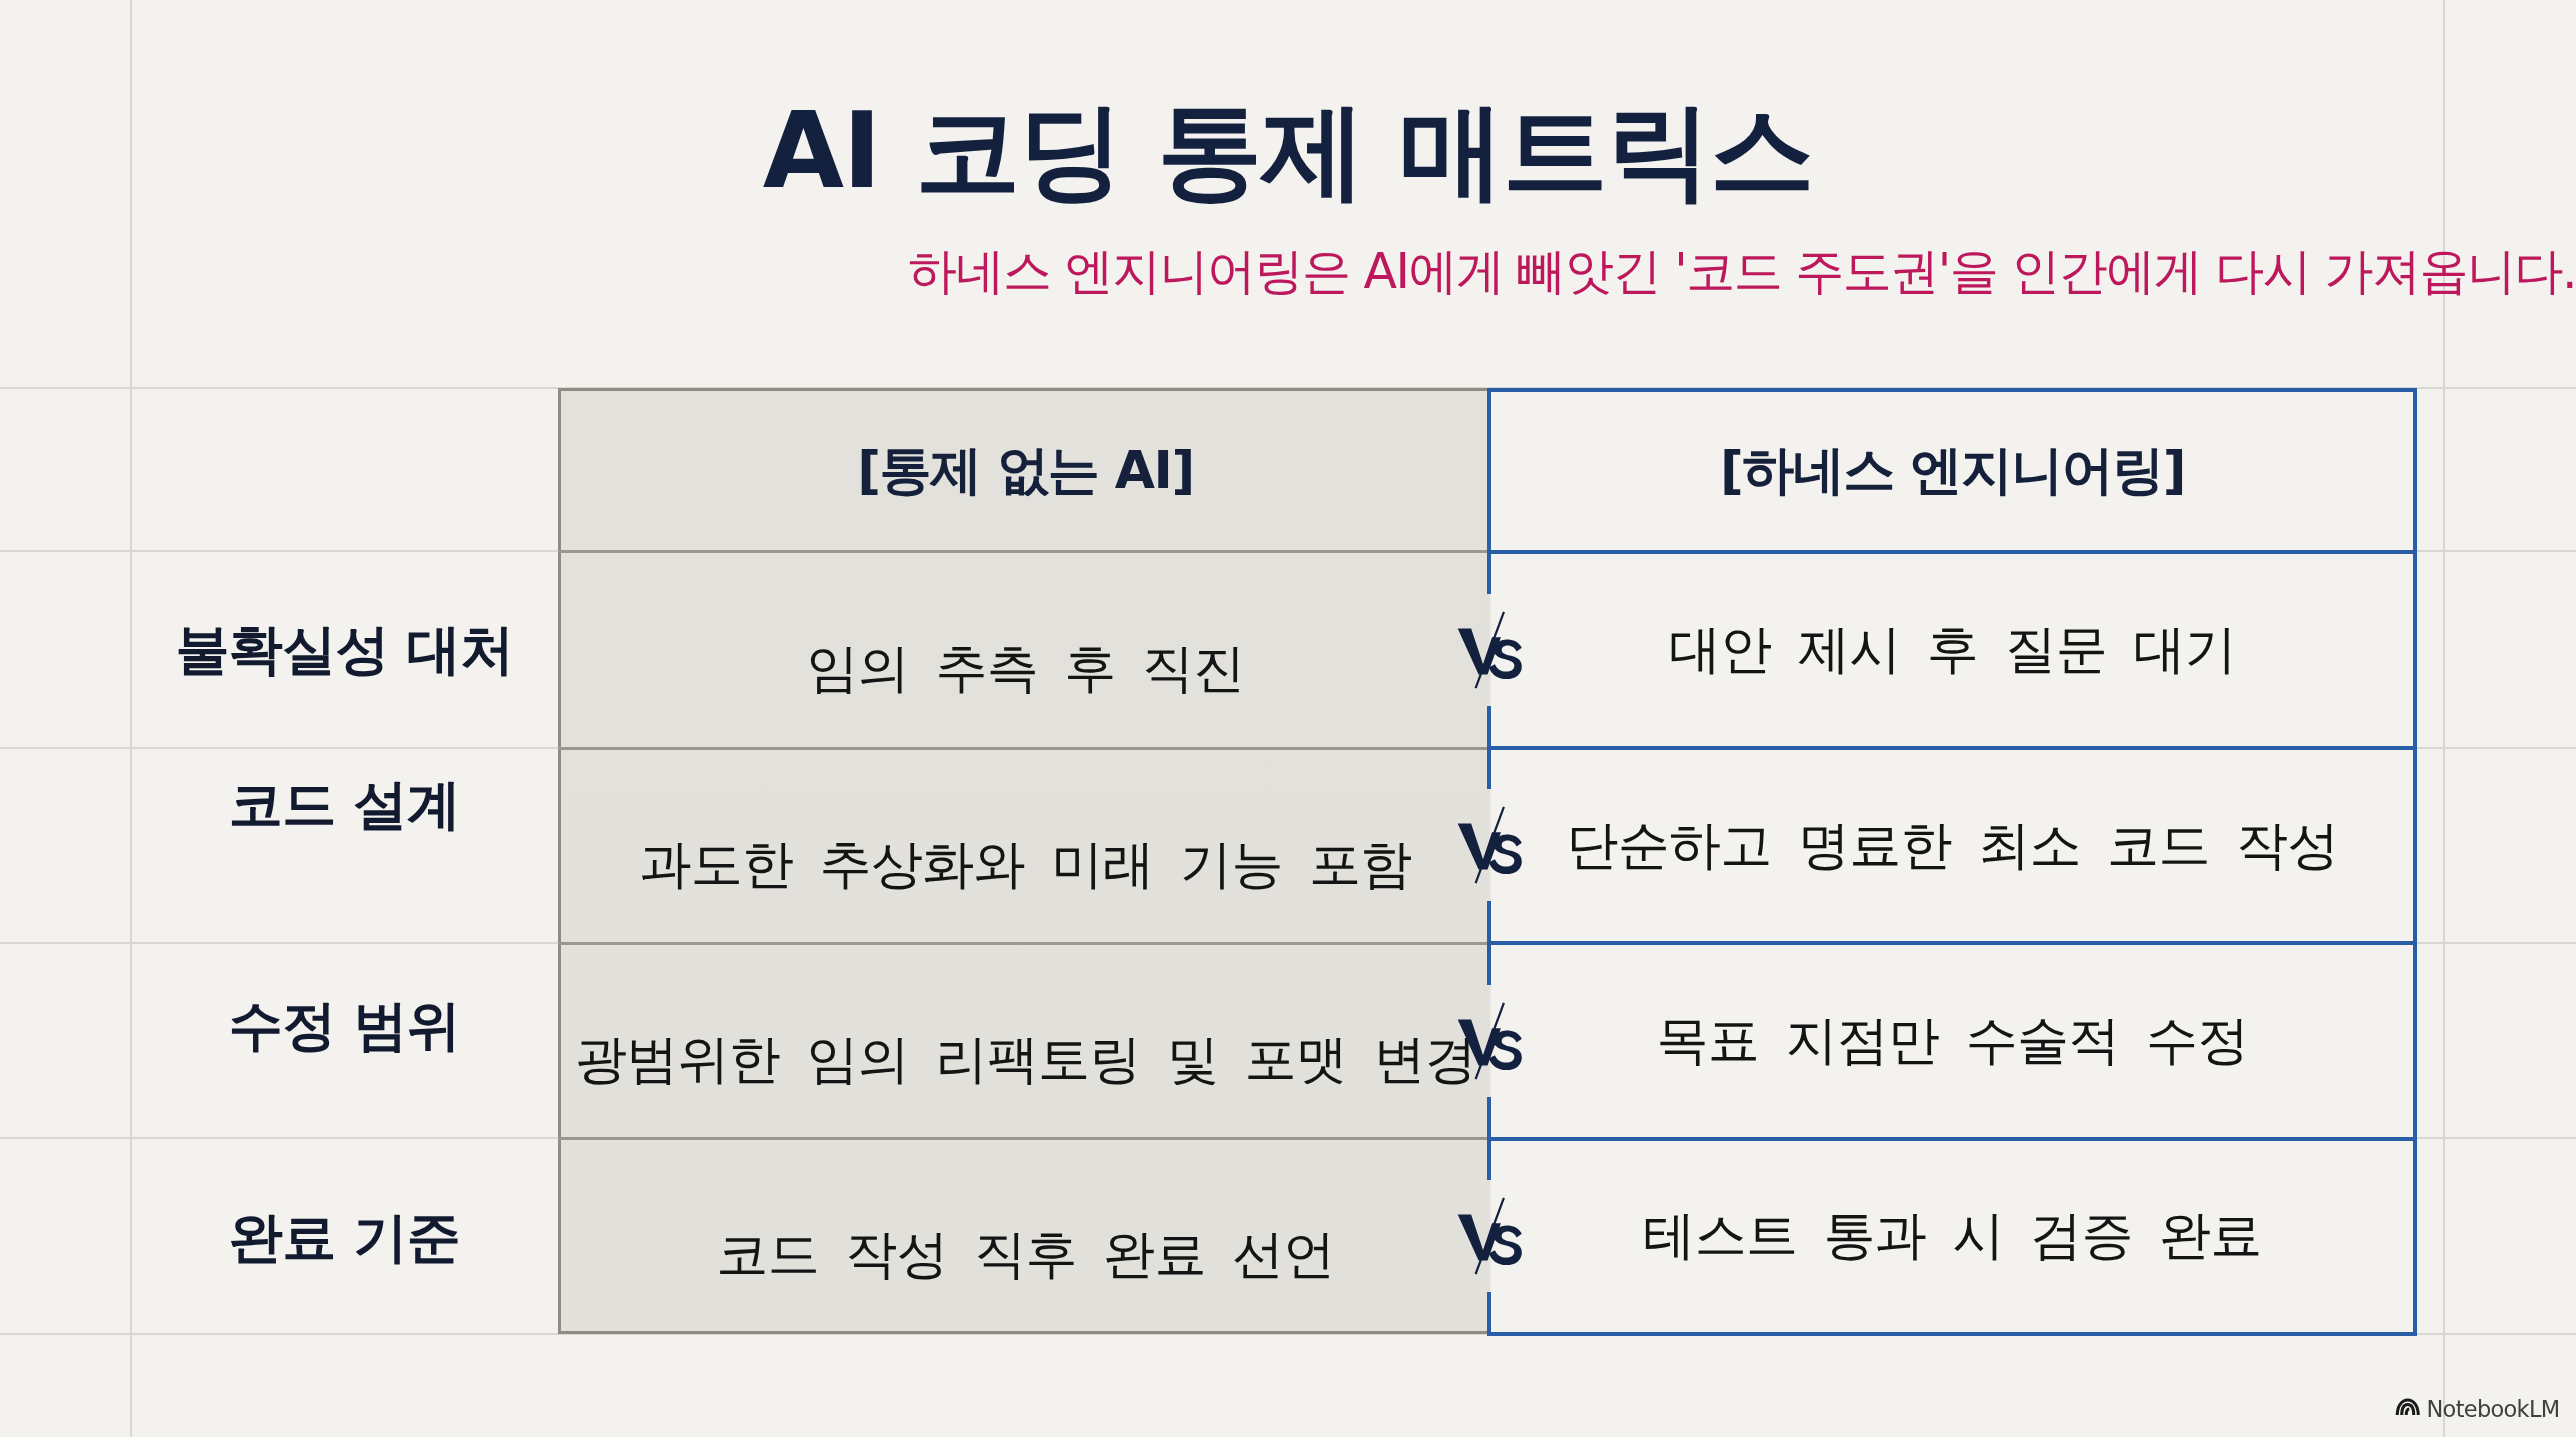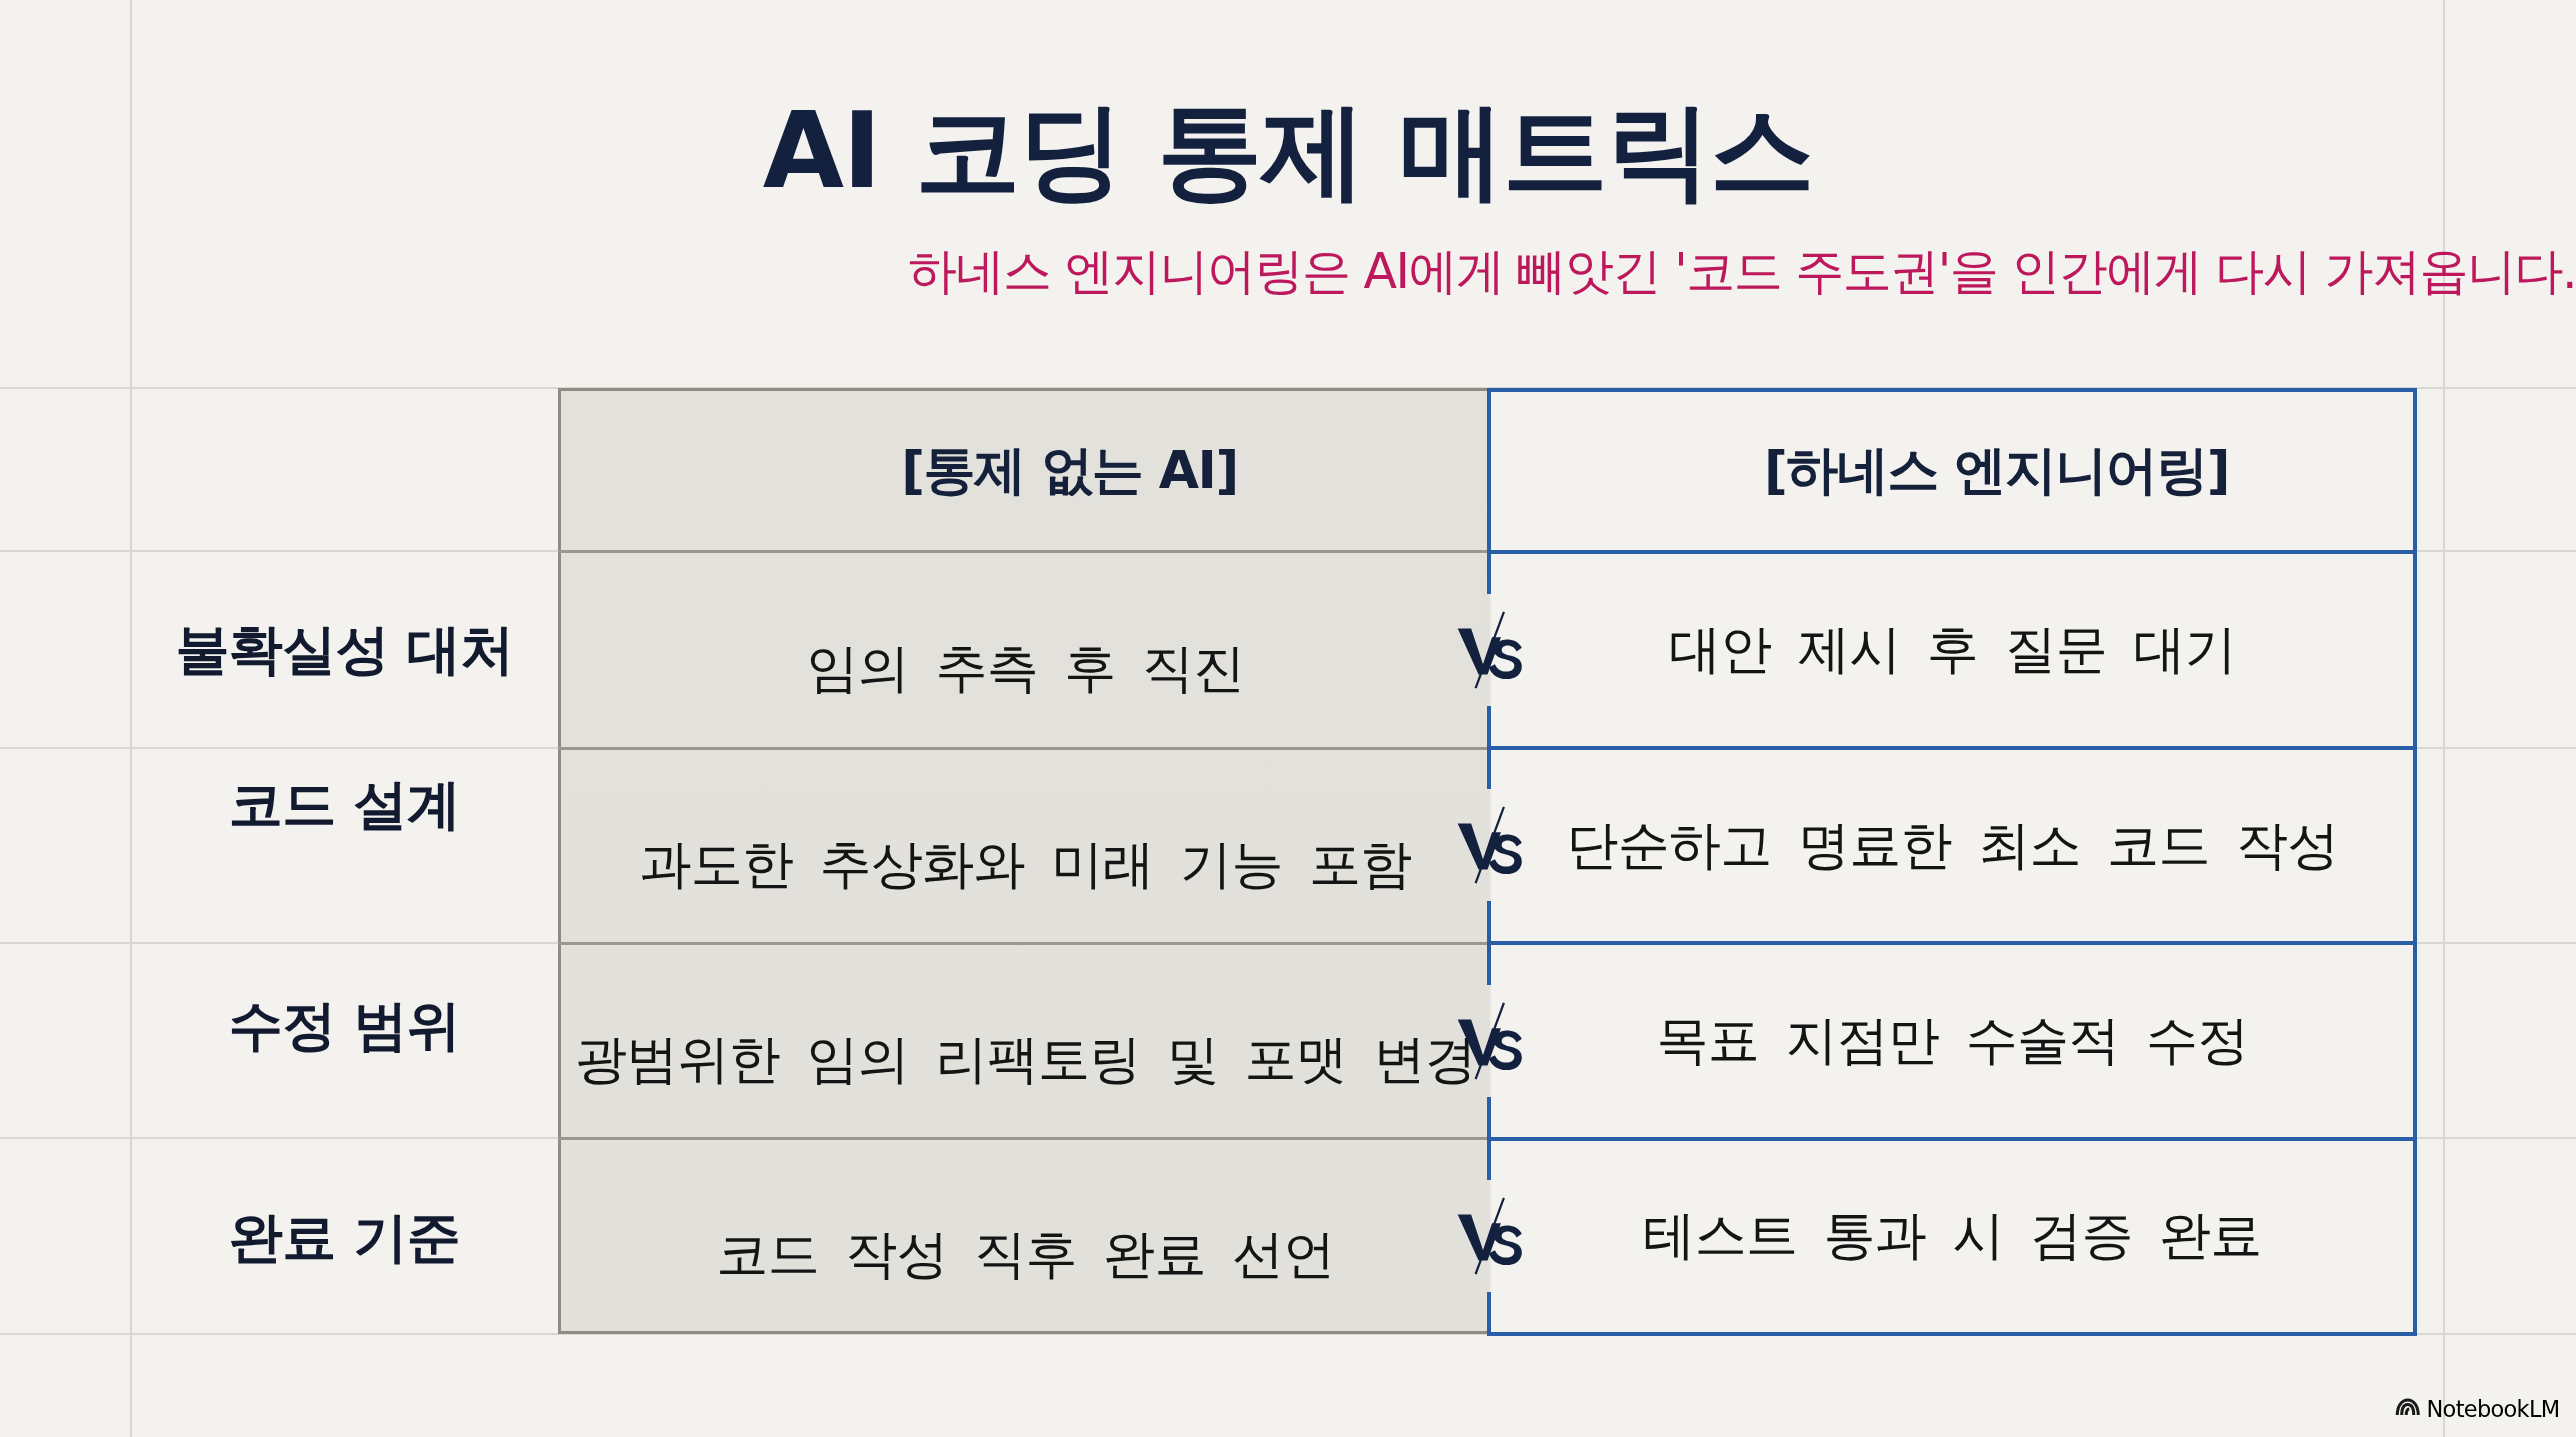--- a/index.html
+++ b/index.html
@@ -94,21 +94,20 @@
     position: absolute;
     top: 391px;
     height: 160px;
     display: flex;
     align-items: center;
     justify-content: center;
     font-size: 52px;
     font-weight: bold;
     color: #15203a;
     letter-spacing: -1.5px;
-    padding-left: 44px;
   }
   .row-label {
     position: absolute;
     left: 131px;
     width: 427px;
     display: flex;
     align-items: center;
     justify-content: center;
     font-size: 54px;
     font-weight: bold;
@@ -147,21 +146,21 @@
   }
   .vs svg { display: block; }
   .brand {
     position: absolute;
     right: 16.5px;
     bottom: 16.5px;
     display: flex;
     align-items: center;
     gap: 6px;
     font-size: 22.5px;
-    color: #000000;
+    color: #404040;
     letter-spacing: -0.7px;
   }
 </style>
 </head>
 <body>
 
 <div class="grid-v" style="left:130px"></div>
 <div class="grid-v" style="left:2443px"></div>
 <div class="grid-h" style="top:387px"></div>
 <div class="grid-h" style="top:550px"></div>

